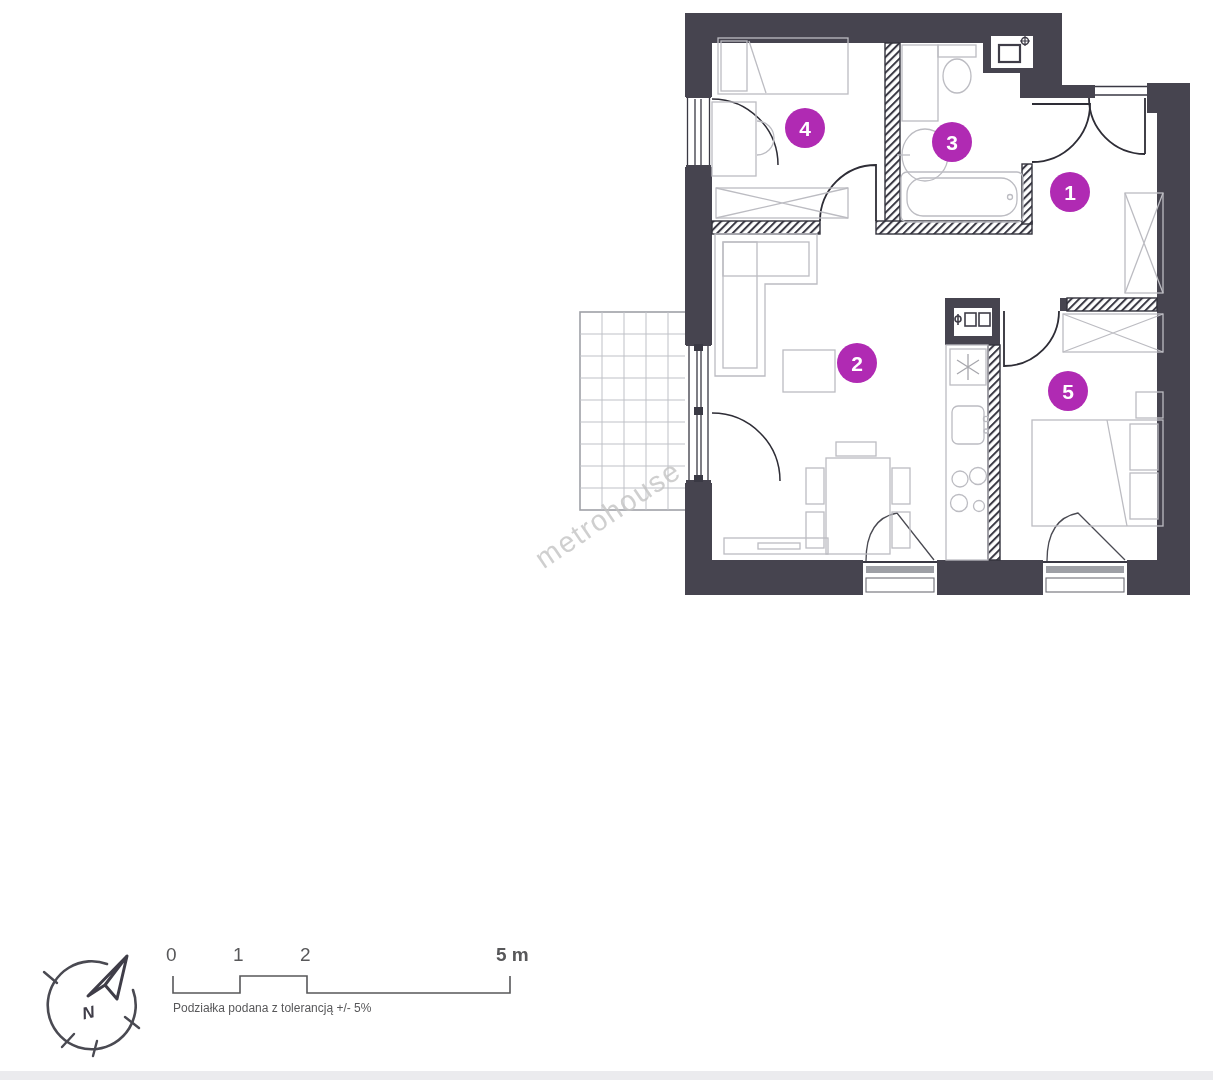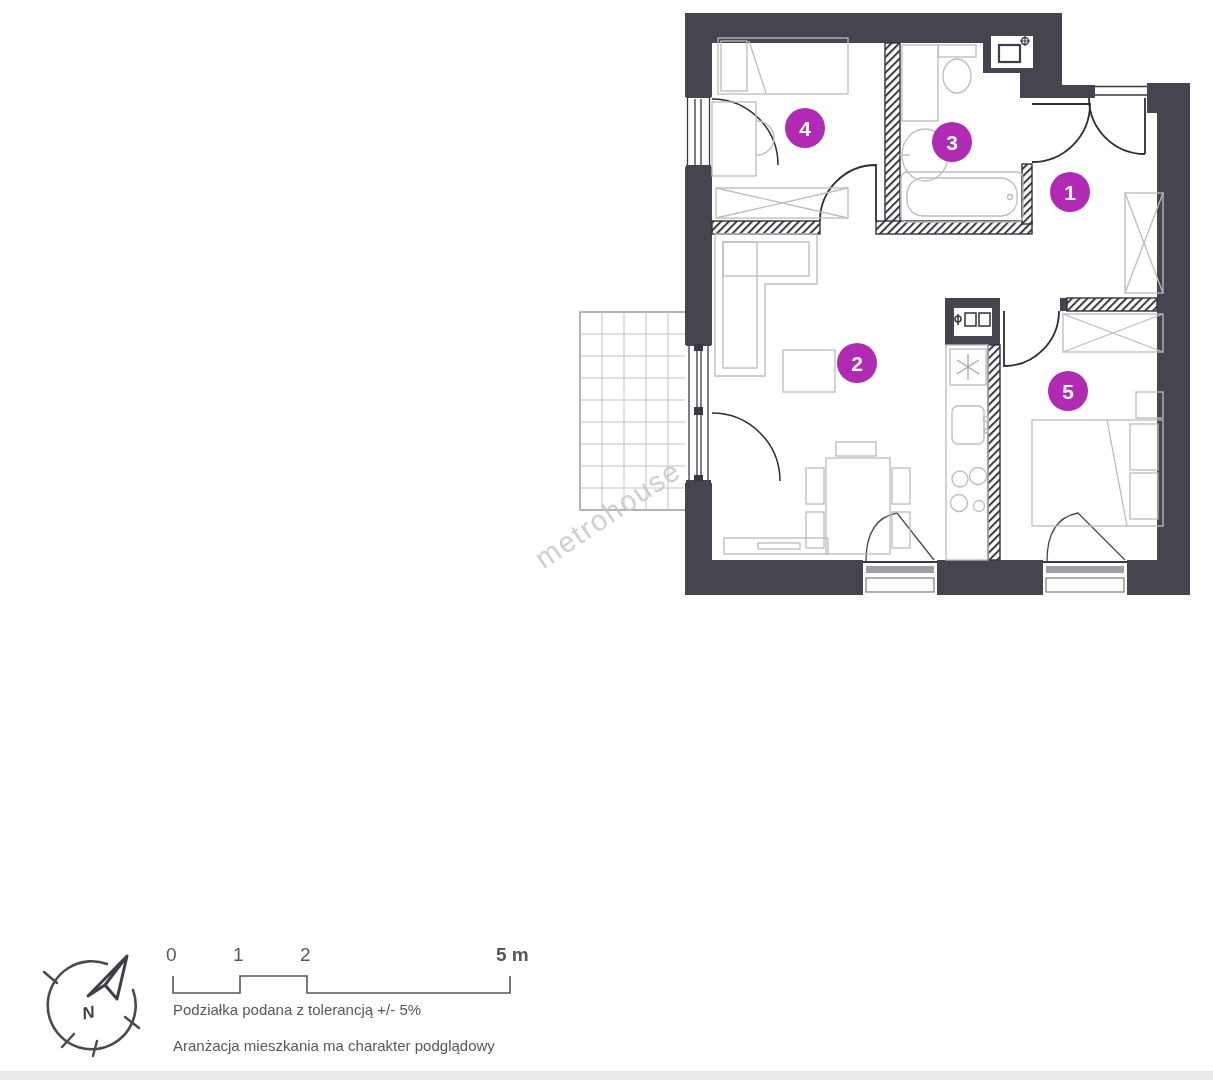--- a/index.html
+++ b/index.html
@@ -12,21 +12,21 @@
     position:absolute;width:40px;height:40px;border-radius:50%;
     background:#b02ab3;color:#fff;font-size:21px;font-weight:bold;
     display:flex;align-items:center;justify-content:center;line-height:1;
   }
   .watermark{
     position:absolute;left:508px;top:498px;width:200px;text-align:center;
     transform:rotate(-34deg);transform-origin:center;
     font-size:29px;letter-spacing:1.5px;color:#c4c4c4;opacity:.8;user-select:none;
   }
   .scale-label{position:absolute;font-size:19px;color:#58585a;}
-  .note{position:absolute;left:173px;font-size:15px;color:#58585a;}
+  .note{position:absolute;left:173px;font-size:12px;color:#58585a;}
   .note.tolerance{top:1001px;}
   .note.arrangement{top:1037px;}
   .bottom-strip{position:absolute;left:0;top:1071px;width:1213px;height:9px;background:#ebebee;}
 </style>
 </head>
 <body>
 
 <div class="page">
 
   <svg class="plan-svg" width="1213" height="1080" viewBox="0 0 1213 1080">
@@ -252,16 +252,15 @@
   <div class="room-badge" style="left:1048px;top:371px;">5</div>
 
   <div class="watermark">metrohouse</div>
 
   <span class="scale-label" style="left:166px;top:944px;">0</span>
   <span class="scale-label" style="left:233px;top:944px;">1</span>
   <span class="scale-label" style="left:300px;top:944px;">2</span>
   <span class="scale-label" style="left:496px;top:944px;font-weight:bold;">5 m</span>
 
   <div class="note tolerance">Podziałka podana z tolerancją +/- 5%</div>
-  <div class="note arrangement">Aranżacja mieszkania ma charakter podglądowy</div>
 
   <div class="bottom-strip"></div>
 </div>
 
 </body></html>

